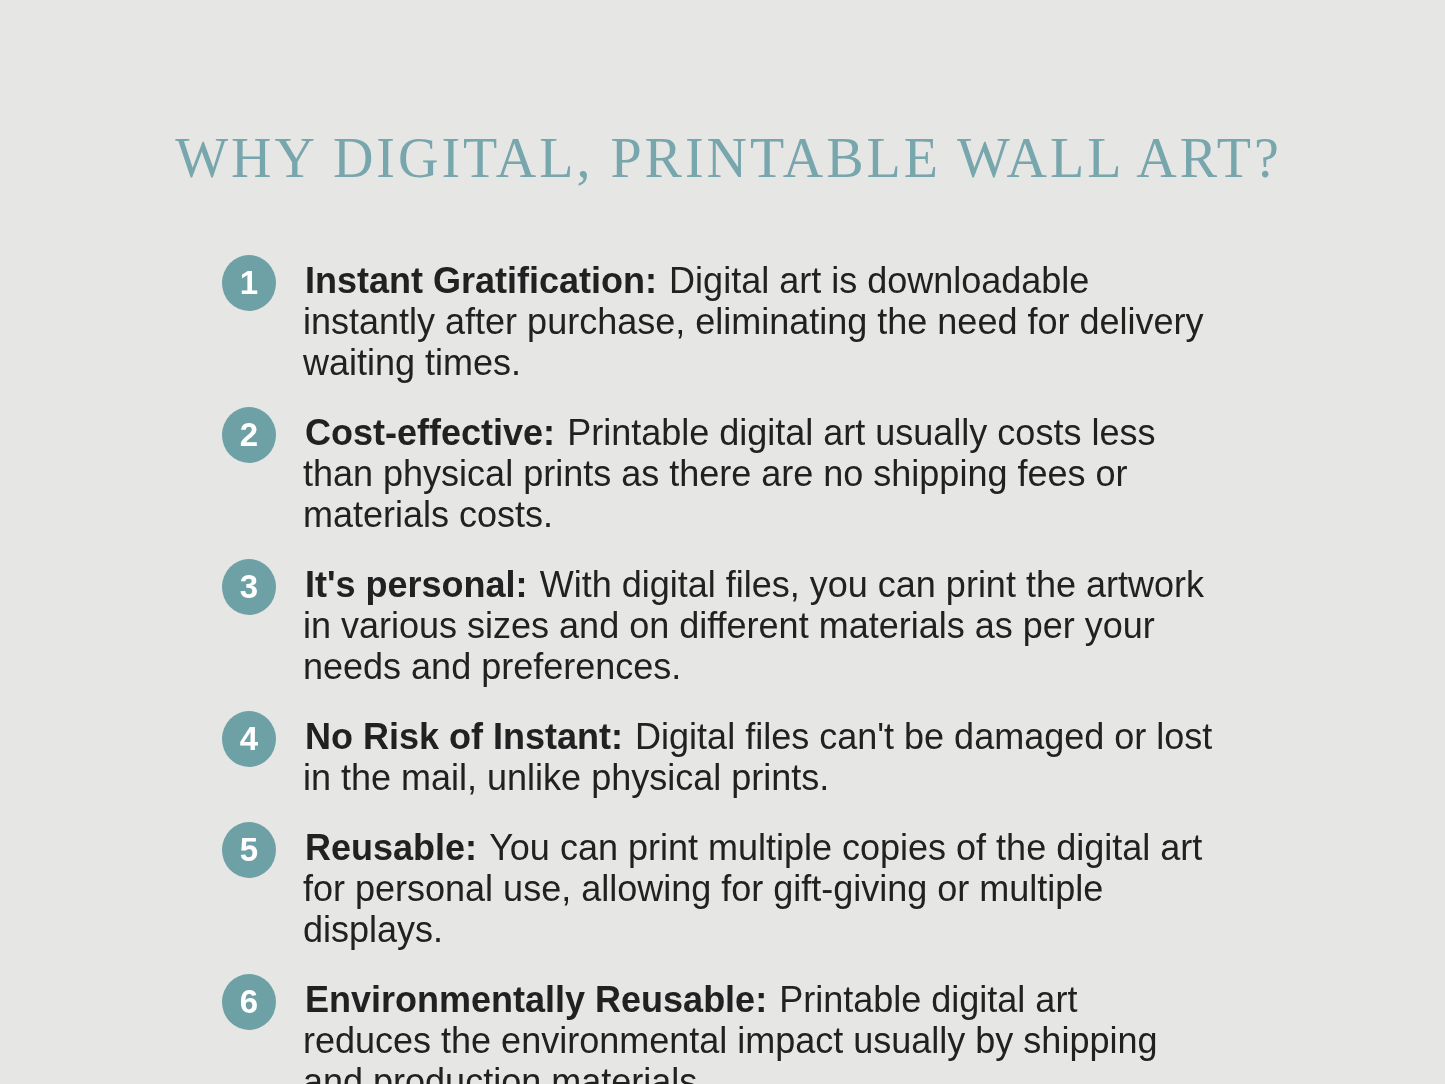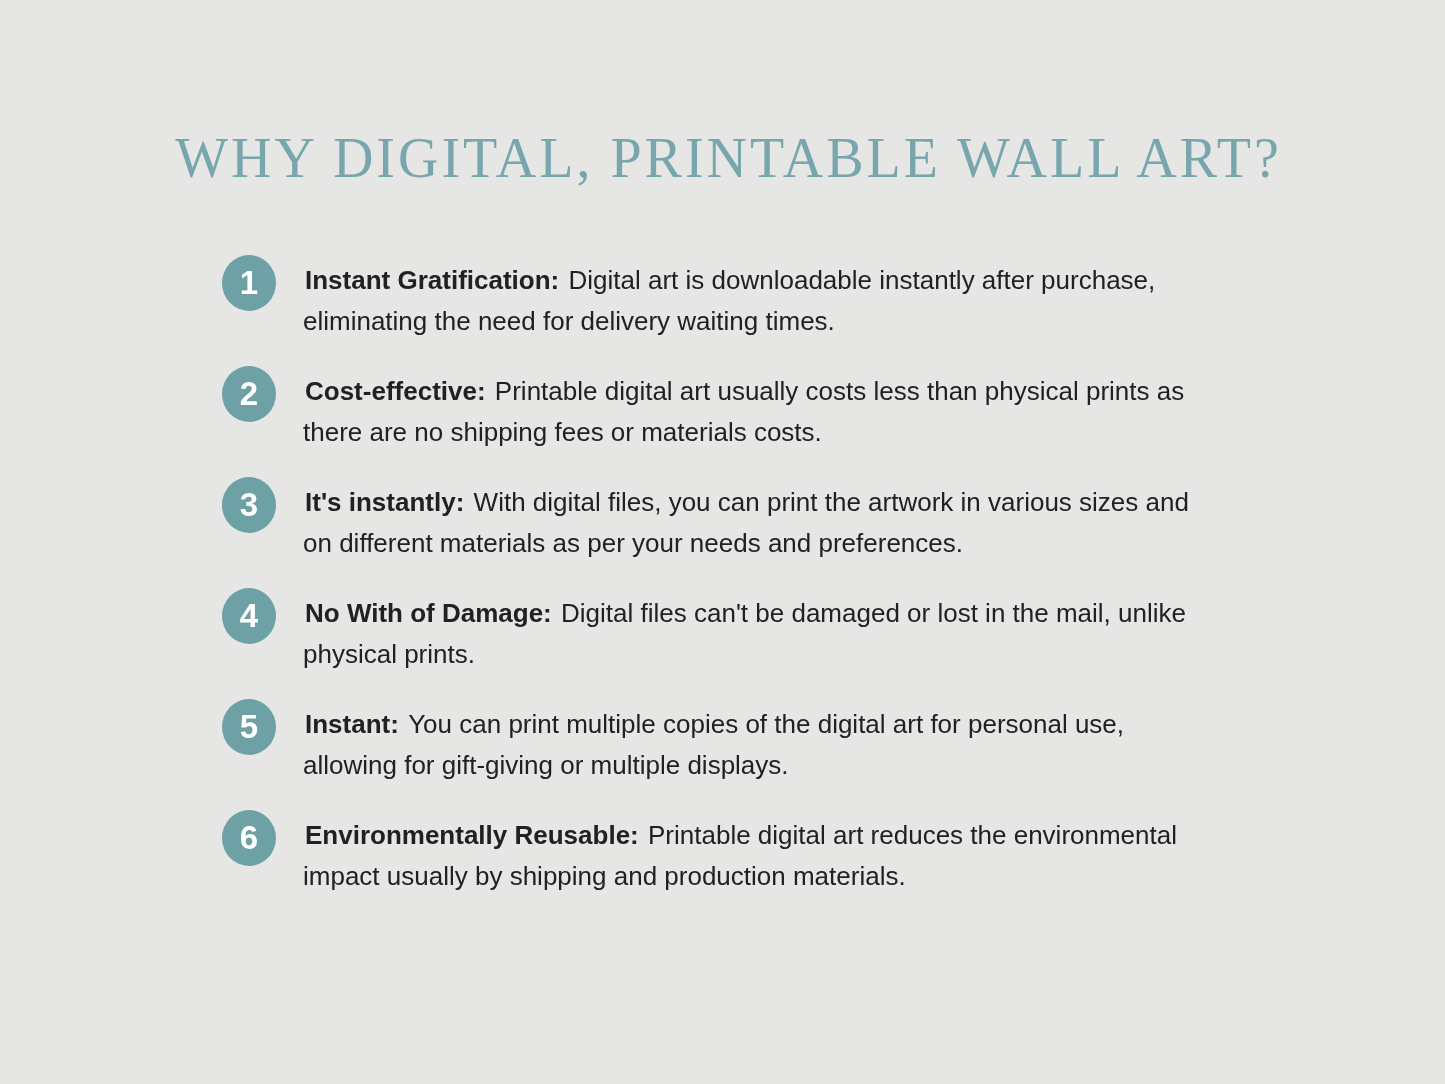--- a/index.html
+++ b/index.html
@@ -53,21 +53,21 @@
     font-weight: 700;
     font-size: 33px;
     display: flex;
     align-items: center;
     justify-content: center;
     margin-right: 25px;
     margin-top: -3px;
   }
   .benefit-text {
     max-width: 940px;
-    font-size: 26px;
+    font-size: 36px;
     line-height: 41px;
     color: var(--body);
   }
   .benefit-label {
     font-weight: 700;
     margin-right: 0.28em;
   }
 </style>
 </head>
 <body>
@@ -89,35 +89,35 @@
       <div class="num-circle">
         <span>2</span>
       </div>
       <p class="benefit-text"><span class="benefit-label">Cost-effective:</span><span>Printable digital art usually costs less than physical prints as there are no shipping fees or materials costs.</span></p>
     </div>
 
     <div class="benefit-item">
       <div class="num-circle">
         <span>3</span>
       </div>
-      <p class="benefit-text"><span class="benefit-label">It's instantly:</span><span>With digital files, you can print the artwork in various sizes and on different materials as per your needs and preferences.</span></p>
+      <p class="benefit-text"><span class="benefit-label">It's personal:</span><span>With digital files, you can print the artwork in various sizes and on different materials as per your needs and preferences.</span></p>
     </div>
 
     <div class="benefit-item">
       <div class="num-circle">
         <span>4</span>
       </div>
-      <p class="benefit-text"><span class="benefit-label">No With of Damage:</span><span>Digital files can't be damaged or lost in the mail, unlike physical prints.</span></p>
+      <p class="benefit-text"><span class="benefit-label">No Risk of Instant:</span><span>Digital files can't be damaged or lost in the mail, unlike physical prints.</span></p>
     </div>
 
     <div class="benefit-item">
       <div class="num-circle">
         <span>5</span>
       </div>
-      <p class="benefit-text"><span class="benefit-label">Instant:</span><span>You can print multiple copies of the digital art for personal use, allowing for gift-giving or multiple displays.</span></p>
+      <p class="benefit-text"><span class="benefit-label">Reusable:</span><span>You can print multiple copies of the digital art for personal use, allowing for gift-giving or multiple displays.</span></p>
     </div>
 
     <div class="benefit-item">
       <div class="num-circle">
         <span>6</span>
       </div>
       <p class="benefit-text"><span class="benefit-label">Environmentally Reusable:</span><span>Printable digital art reduces the environmental impact usually by shipping and production materials.</span></p>
     </div>
 
   </div>

